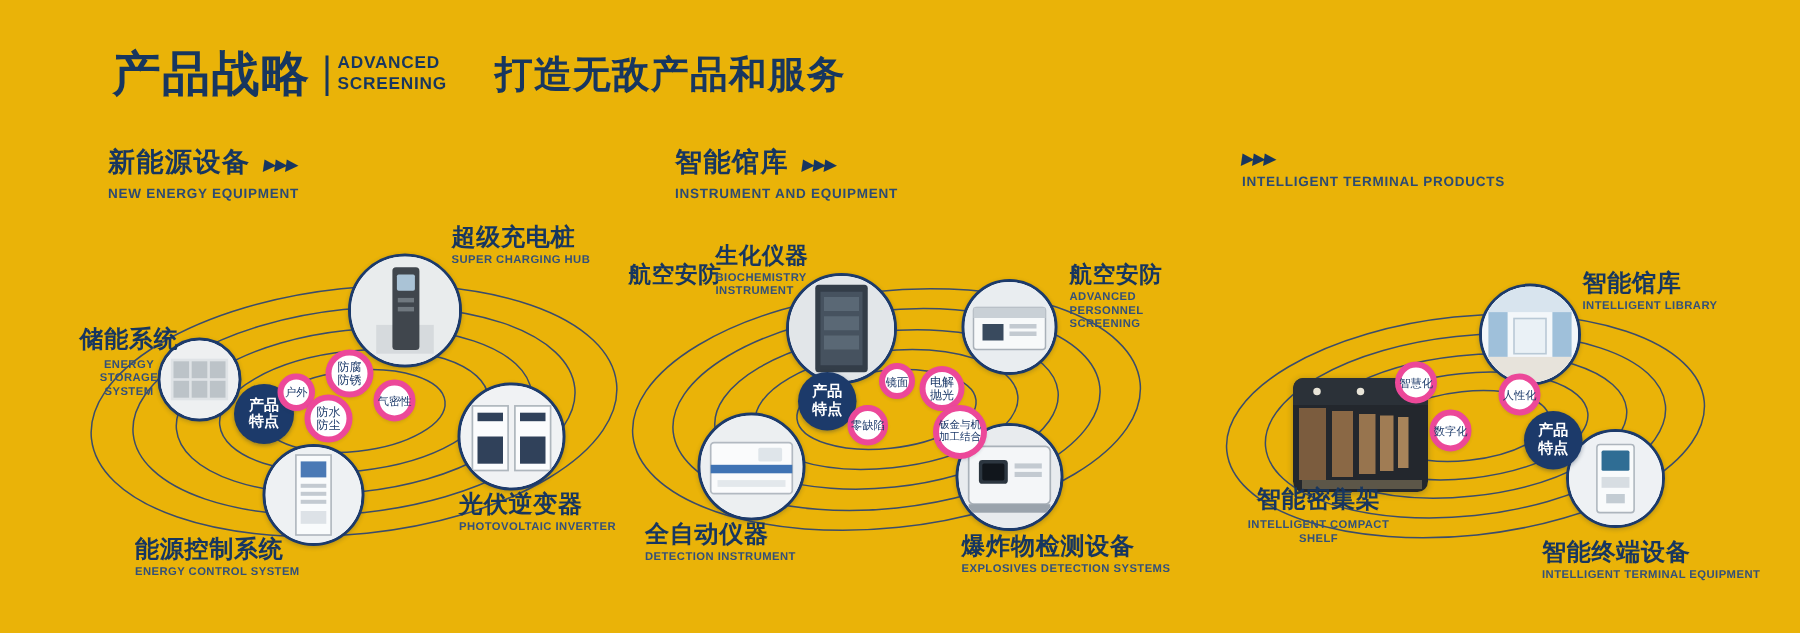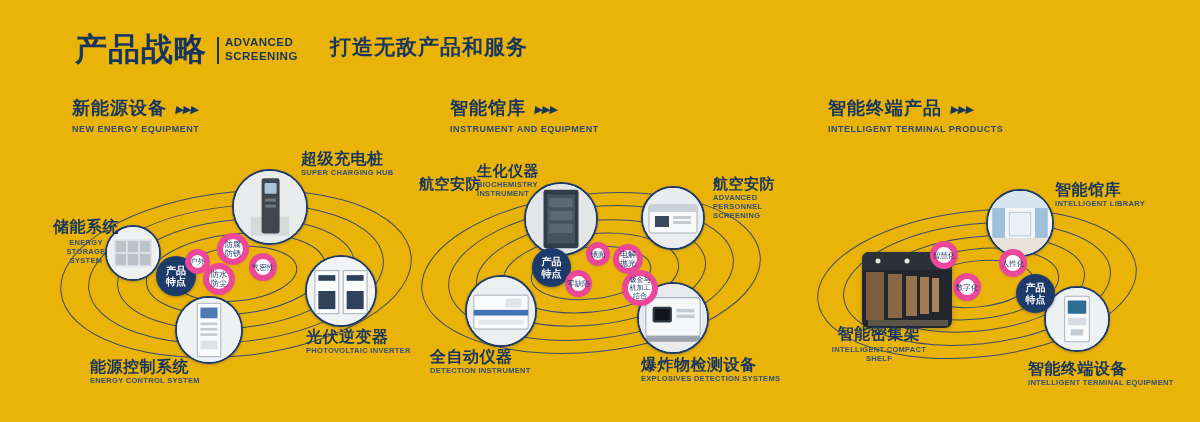--- a/index.html
+++ b/index.html
@@ -6,21 +6,21 @@
   html,body { background:#fff; }
   body { font-family:"Liberation Sans","DejaVu Sans",sans-serif; }
   .canvas { position:relative; width:1200px; height:422px; background:#eab308; overflow:hidden; }
   .layer { position:absolute; inset:0; }
 
   
   .h-cn { position:absolute; left:75px; top:28px; font-size:32px; font-weight:bold; color:#17365f; letter-spacing:1px; }
   .h-div { position:absolute; left:217px; top:37px; width:2px; height:27px; background:#17365f; }
   .h-en { position:absolute; left:225px; top:36px; font-size:11.5px; line-height:13.5px; font-weight:bold; color:#17365f; letter-spacing:.5px; }
   .h-en span { display:block; }
-  .h-sub { position:absolute; left:330px; top:33px; font-size:21px; font-weight:bold; color:#17365f; letter-spacing:1px; }
+  .h-sub { position:absolute; left:330px; top:33px; font-size:25px; font-weight:bold; color:#17365f; letter-spacing:1px; }
 
   
   .sec-head { position:absolute; }
   .sec-row { display:flex; align-items:center; gap:9px; }
   .sec-cn { font-size:18px; font-weight:bold; color:#17365f; letter-spacing:1px; white-space:nowrap; }
   .sec-arrows { font-size:11px; color:#17365f; letter-spacing:-1px; transform:skewX(-8deg); padding-top:3px; }
   .sec-en { font-size:9px; font-weight:bold; color:#2c4a73; letter-spacing:.5px; margin-top:4px; white-space:nowrap; }
 
   
   .orbits { position:absolute; }
@@ -35,21 +35,21 @@
   .item-cn { font-size:16px; font-weight:bold; color:#17365f; line-height:18px; white-space:nowrap; letter-spacing:.5px; }
   .item-en { font-size:7.5px; font-weight:bold; color:#33507a; letter-spacing:.3px; line-height:9px; margin-top:0; }
   .label.ctr { text-align:center; }
   .label.ctr .item-cn { white-space:normal; }
 
   
   .badge { position:absolute; border-radius:50%; background:#1c3a6a; color:#fff; display:flex; align-items:center; justify-content:center; text-align:center; font-size:10px; line-height:11.5px; font-weight:bold; box-shadow:0 1px 3px rgba(20,40,70,.4); }
   .badge span { display:block; width:23px; }
 
   
-  .bubble { position:absolute; border-radius:50%; background:#fff; border:6px solid #ec4899; box-shadow:0 1px 2px rgba(30,50,80,.12); display:flex; align-items:center; justify-content:center; text-align:center; color:#1c3a6a; font-size:8px; line-height:9px; }
+  .bubble { position:absolute; border-radius:50%; background:#fff; border:4px solid #ec4899; box-shadow:0 1px 2px rgba(30,50,80,.12); display:flex; align-items:center; justify-content:center; text-align:center; color:#1c3a6a; font-size:8px; line-height:9px; }
   .bubble .w2 { width:18px; display:block; }
   .bubble .w1 { white-space:nowrap; display:block; font-size:7.5px; }
   .bubble .w4 { width:31px; display:block; font-size:7px; line-height:8px; }
 </style>
 </head>
 <body>
 
 <div class="canvas">
 
   <div class="h-cn">产品战略</div>
@@ -71,21 +71,20 @@
   <div class="sec-head" style="left:450px;top:96px">
     <div class="sec-row">
       <span class="sec-cn">智能馆库</span>
       <span class="sec-arrows">▶▶▶</span>
     </div>
     <div class="sec-en">INSTRUMENT AND EQUIPMENT</div>
   </div>
 
   <div class="sec-head" style="left:828px;top:96px">
     <div class="sec-row">
-      <span class="sec-cn">智能终端产品</span>
       <span class="sec-arrows">▶▶▶</span>
     </div>
     <div class="sec-en">INTELLIGENT TERMINAL PRODUCTS</div>
   </div>
 
   <div class="layer">
     <svg class="orbits" style="left:55px;top:188px" width="362" height="172" viewBox="0 0 362 172">
       <g fill="none" stroke="#3b4c6b" stroke-width="1" transform="rotate(-6 181 86)">
         <ellipse cx="181" cy="86" rx="176" ry="82"></ellipse>
         <ellipse cx="181" cy="86" rx="148" ry="68"></ellipse>

